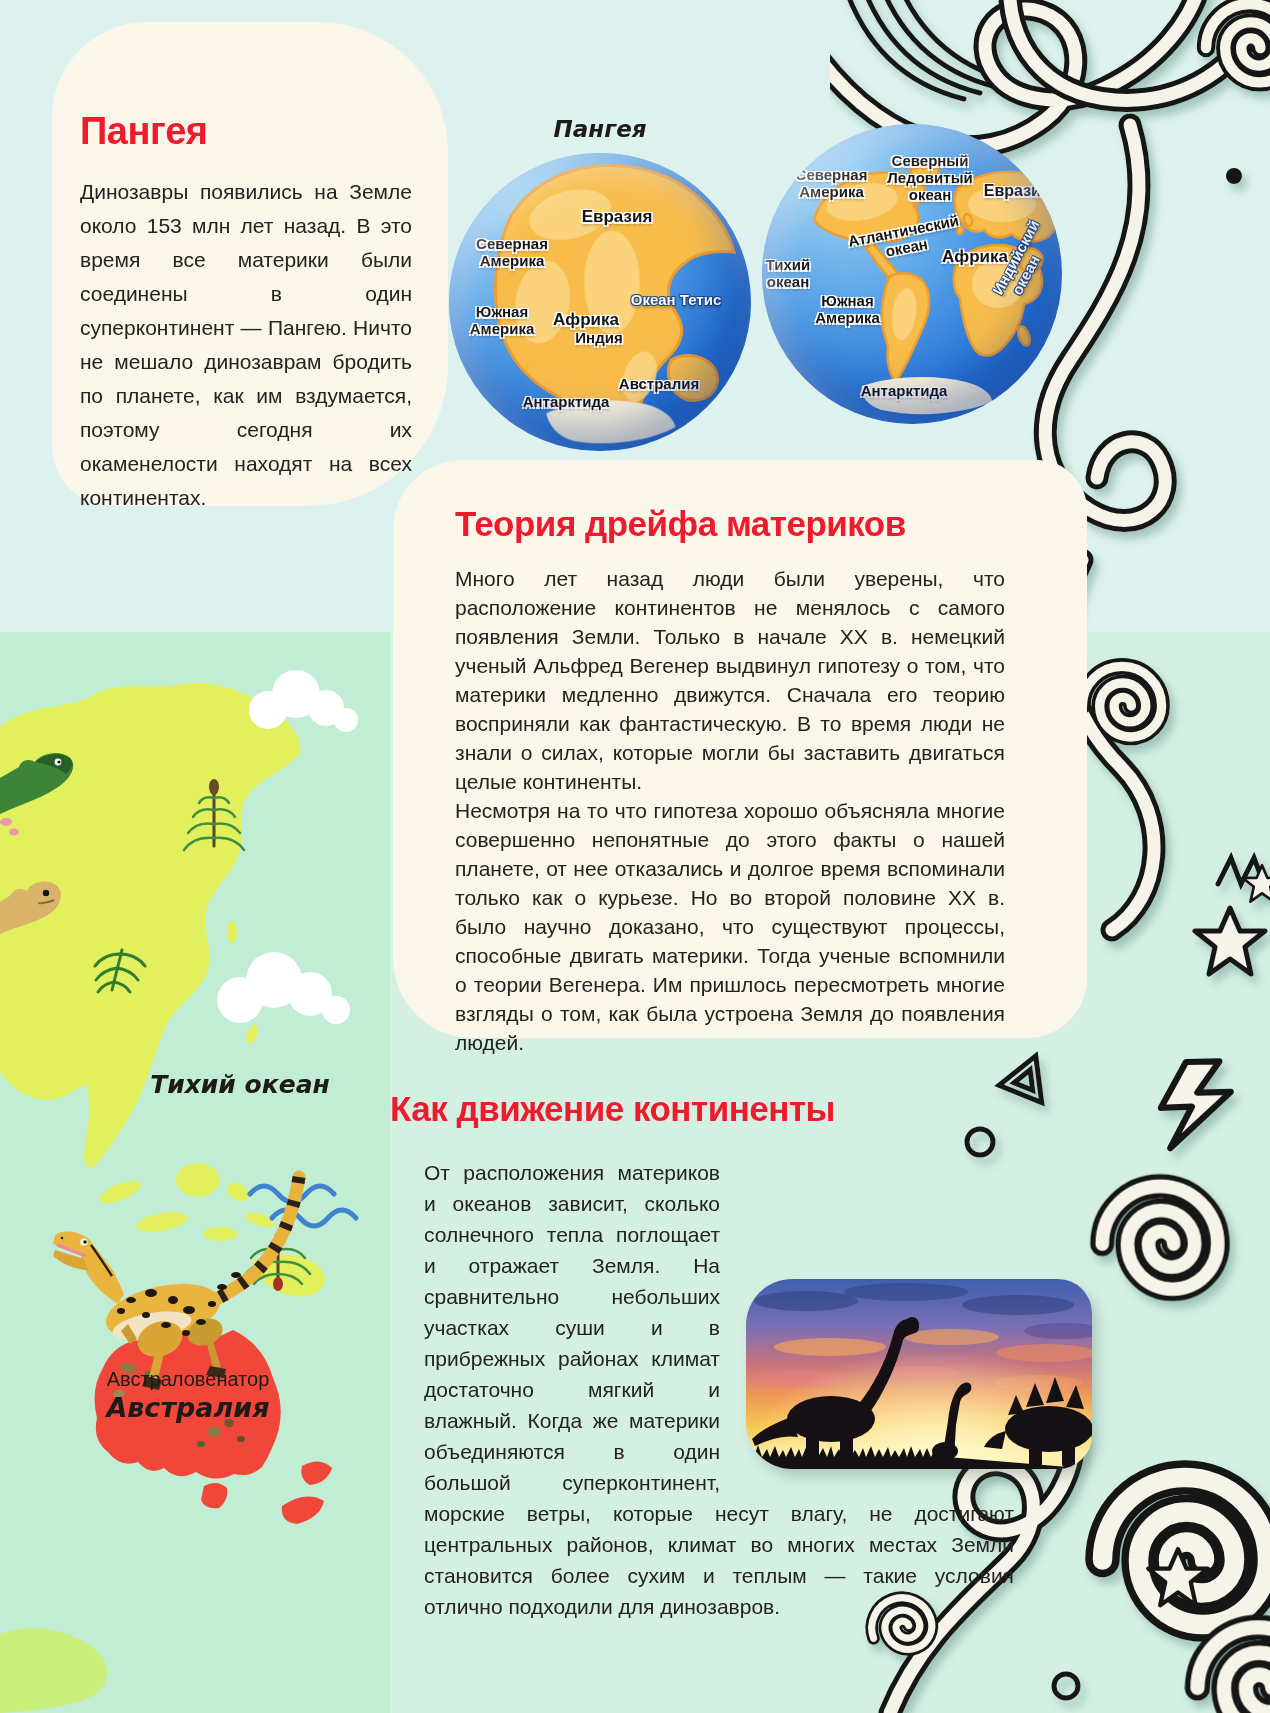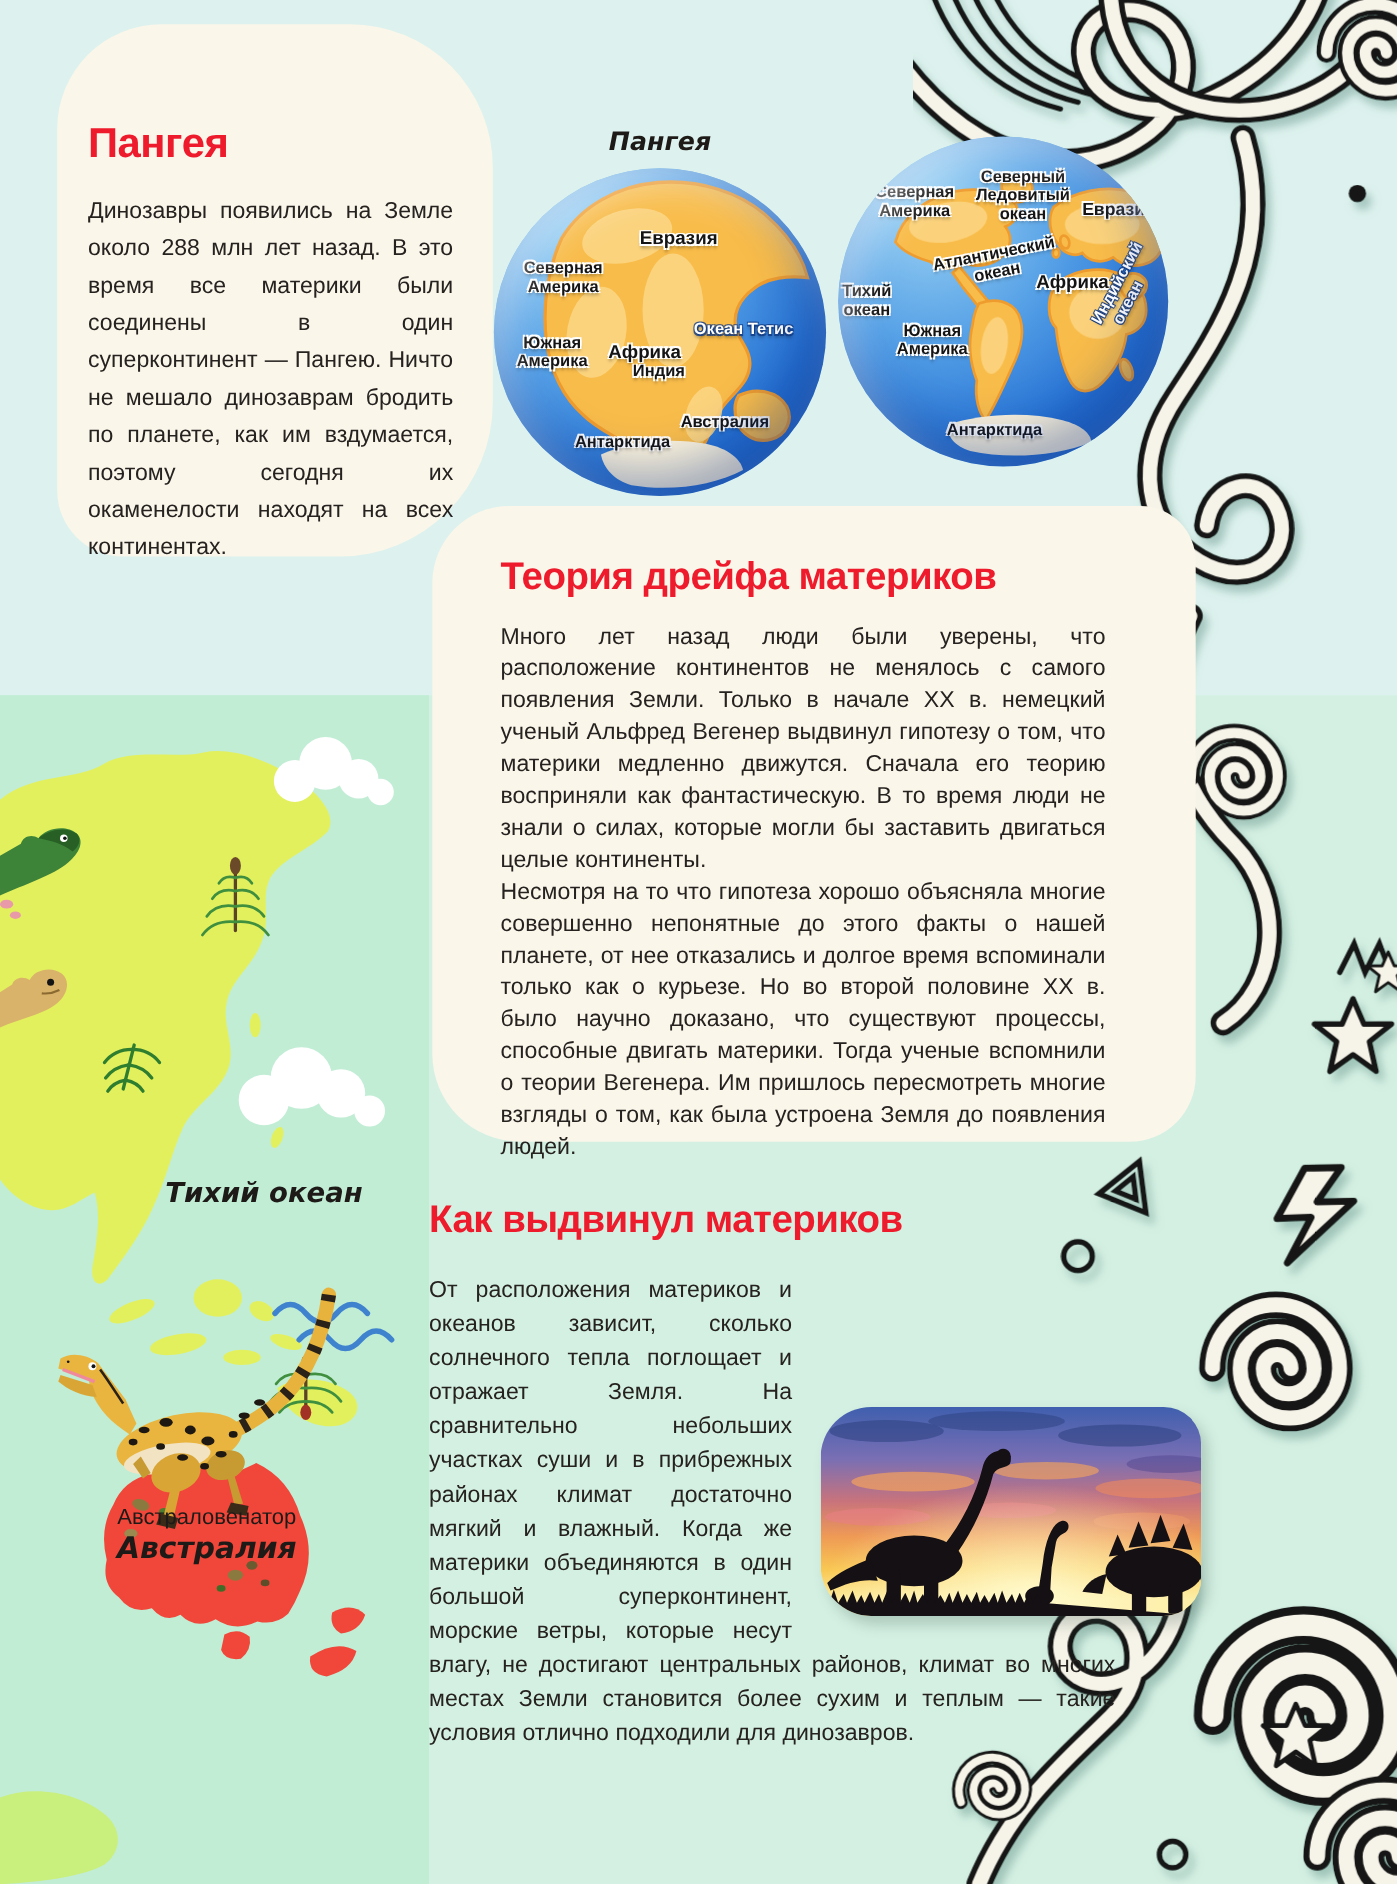--- a/index.html
+++ b/index.html
@@ -61,21 +61,21 @@
   .g2-eurasia{left:210px;top:58px;width:90px;font-size:16px;}
   .g2-atlantic{left:78px;top:98px;width:130px;transform:rotate(-11deg);}
   .g2-pacific{left:-14px;top:132px;width:80px;}
   .g2-africa{left:168px;top:124px;width:90px;font-size:17px;}
   .g2-sa{left:38px;top:168px;width:95px;}
   .g2-indian{left:226px;top:130px;width:60px;transform:rotate(-62deg);}
   .g2-antarctica{left:82px;top:258px;width:120px;}
   
   .climate{position:absolute;left:390px;top:1086px;width:624px;z-index:3;}
   .climate h2{font-size:35px;line-height:45px;}
-  .climate-body{margin-top:26px;}
+  .climate-body{margin-top:26px;margin-left:34px;}
   .climate-body p{margin:0;font-size:21px;line-height:31px;text-align:justify;}
   .photo{float:right;width:346px;height:190px;margin:122px -78px 10px 26px;
          border-radius:46px 34px 34px 46px;overflow:hidden;box-shadow:6px 8px 12px rgba(60,90,80,.25);}
   .photo svg{display:block;}
 </style>
 </head>
 <body>
 
 <div class="page">
   <div class="bg-bottom"></div>
@@ -320,21 +320,21 @@
         </g>
       </g>
     </svg>
     <div class="map-label lbl-pacific">Тихий океан</div>
     <div class="map-label lbl-austrovenator">Австраловенатор</div>
     <div class="map-label lbl-australia">Австралия</div>
   </div>
 
   <section class="card card1">
     <h1>Пангея</h1>
-    <p>Динозавры появились на Земле около 288 млн лет назад. В это время все материки были соединены в один суперконтинент — Пангею. Ничто не мешало динозаврам бродить по планете, как им вздумается, поэтому сегодня их окаменелости находят на всех континентах.</p>
+    <p>Динозавры появились на Земле около 153 млн лет назад. В это время все материки были соединены в один суперконтинент — Пангею. Ничто не мешало динозаврам бродить по планете, как им вздумается, поэтому сегодня их окаменелости находят на всех континентах.</p>
   </section>
 
   <figure class="globe globe1" style="margin:0">
     <figcaption>Пангея</figcaption>
     <div class="sphere">
       <svg width="302" height="298" viewBox="0 0 300 300" aria-hidden="true">
         <path fill="#f8bc4a" stroke="#ef9c2e" stroke-width="3" d="M 60,64 C 78,34 112,16 148,13 C 186,10 224,22 248,44
           C 266,60 280,80 285,100 C 268,98 248,100 236,110 C 222,120 216,134 220,148 C 224,160 234,168 232,182
           C 230,198 216,206 206,220 C 196,236 194,254 180,264 C 164,274 142,270 128,258 C 112,246 94,240 80,226
           C 62,210 50,186 46,158 C 42,124 48,90 60,64 Z"></path>
@@ -402,21 +402,21 @@
   </figure>
 
   <section class="card card2">
     <h2>Теория дрейфа материков</h2>
     <p>Много лет назад люди были уверены, что расположение континентов не менялось с самого появления Земли. Только в начале XX в. немецкий ученый Альфред Вегенер выдвинул гипотезу о том, что материки медленно движутся. Сначала его теорию восприняли как фантастическую. В то время люди не знали о силах, которые могли бы заставить двигаться целые континенты.</p>
     <p>Несмотря на то что гипотеза хорошо объясняла многие совершенно непонятные до этого факты о нашей планете, от нее отказались и долгое время вспоминали только как о курьезе. Но во второй половине XX в. было научно доказано, что существуют процессы, способные двигать материки. Тогда ученые вспомнили о теории Вегенера. Им пришлось пересмотреть многие взгляды о том, как была устроена Земля до появления людей.</p>
   </section>
 
   <section class="climate">
     <h2>
-      <span>Как выдвинул материков</span><br>
+      <span>Как движение континенты</span><br>
     </h2>
     <div class="climate-body">
       <figure class="photo" style="margin-top:122px">
         <svg width="346" height="190" viewBox="0 0 346 190" aria-hidden="true">
           <defs>
             <linearGradient id="sky" x1="0" y1="0" x2="0" y2="1">
               <stop offset="0" stop-color="#3f5fae"></stop>
                 <stop offset="0.25" stop-color="#7a6fb4"></stop>
               <stop offset="0.45" stop-color="#c8737c"></stop>
                 <stop offset="0.62" stop-color="#ef9a55"></stop>

